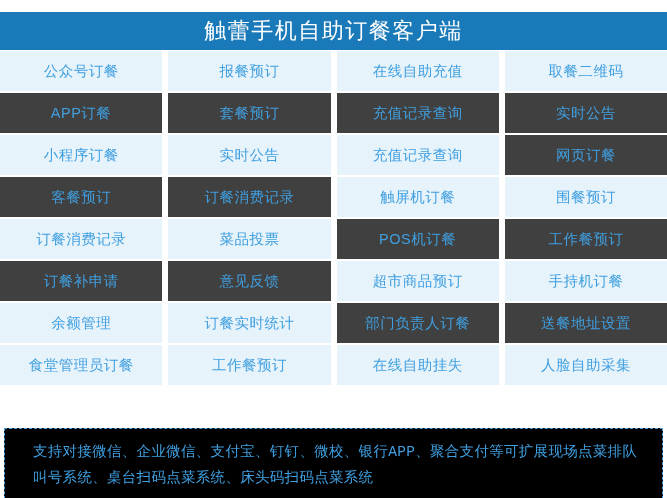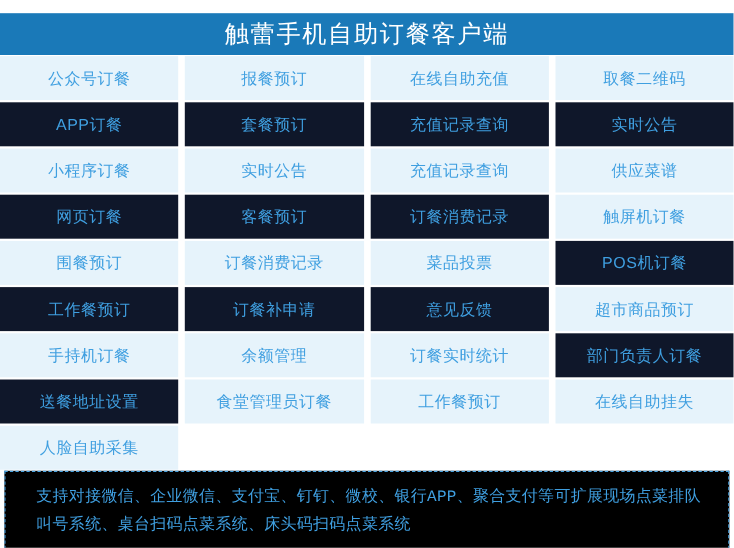--- a/index.html
+++ b/index.html
@@ -46,21 +46,21 @@
     height: 40px;
     display: flex;
     align-items: center;
     justify-content: center;
     font-size: 14.5px;
     color: #3f9fe0;
     letter-spacing: 0.5px;
     white-space: nowrap;
   }
   .cell.rowA { background: #e6f3fb; }
-  .cell.rowB { background: #0f172a; }
+  .cell.rowB { background: #404040; }
 
   
   .footer {
     position: absolute;
     left: 4px;
     right: 4px;
     bottom: 6px;
     border: 1.5px dashed #4aa3e0;
     box-sizing: border-box;
     padding: 10px 14px 12px 28px;
@@ -88,21 +88,20 @@
       <div class="cell rowA">报餐预订</div>
       <div class="cell rowA">在线自助充值</div>
       <div class="cell rowA">取餐二维码</div>
       <div class="cell rowB">APP订餐</div>
       <div class="cell rowB">套餐预订</div>
       <div class="cell rowB">充值记录查询</div>
       <div class="cell rowB">实时公告</div>
       <div class="cell rowA">小程序订餐</div>
       <div class="cell rowA">实时公告</div>
       <div class="cell rowA">充值记录查询</div>
-      <div class="cell rowA">供应菜谱</div>
       <div class="cell rowB">网页订餐</div>
       <div class="cell rowB">客餐预订</div>
       <div class="cell rowB">订餐消费记录</div>
       <div class="cell rowA">触屏机订餐</div>
       <div class="cell rowA">围餐预订</div>
       <div class="cell rowA">订餐消费记录</div>
       <div class="cell rowA">菜品投票</div>
       <div class="cell rowB">POS机订餐</div>
       <div class="cell rowB">工作餐预订</div>
       <div class="cell rowB">订餐补申请</div>

